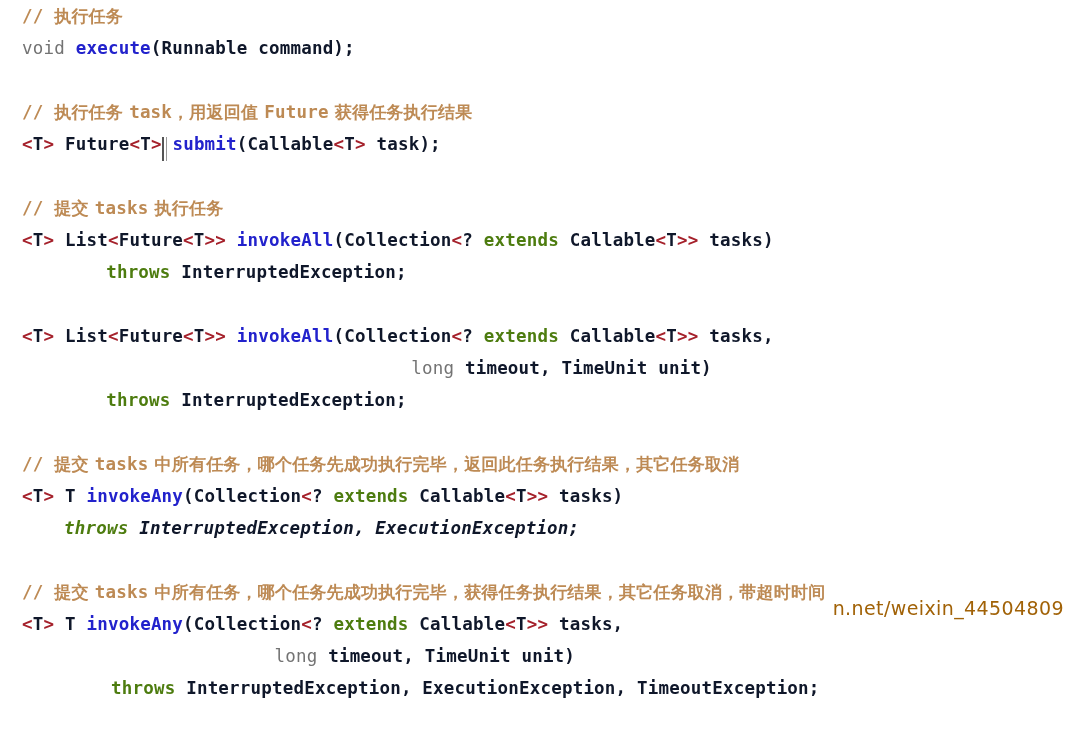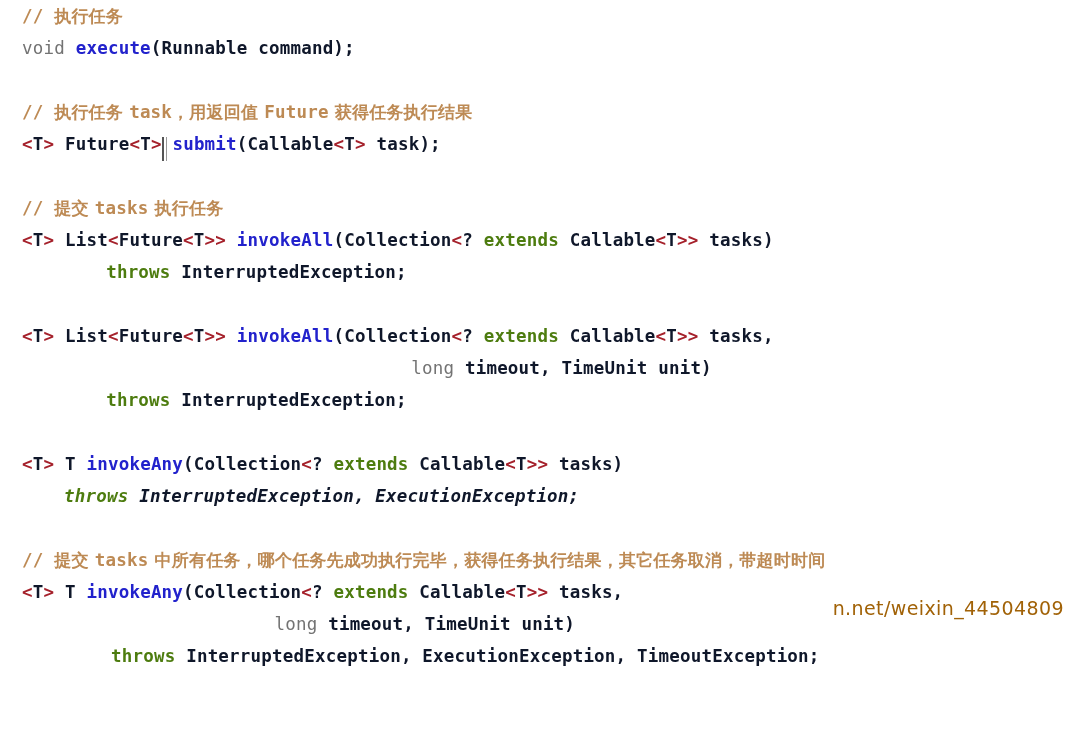--- a/index.html
+++ b/index.html
@@ -105,20 +105,21 @@
       <div class="code-line" id="line-5-submit-signature"><span class="t-generic">&lt;</span><span class="t-plain">T</span><span class="t-generic">&gt;</span><span class="t-plain"> Future</span><span class="t-generic">&lt;</span><span class="t-plain">T</span><span class="t-generic">&gt;</span><span class="caret"></span><span class="t-plain"> </span><span class="t-method">submit</span><span class="t-plain">(Callable</span><span class="t-generic">&lt;</span><span class="t-plain">T</span><span class="t-generic">&gt;</span><span class="t-plain"> task);</span></div>
       <div class="code-line blank" id="line-6-blank"></div>
       <div class="code-line" id="line-7-comment-invokeall"><span class="t-comment">// </span><span class="t-comment cjk">提交 </span><span class="t-comment">tasks</span><span class="t-comment cjk"> 执行任务</span></div>
       <div class="code-line" id="line-8-invokeall-signature"><span class="t-generic">&lt;</span><span class="t-plain">T</span><span class="t-generic">&gt;</span><span class="t-plain"> List</span><span class="t-generic">&lt;</span><span class="t-plain">Future</span><span class="t-generic">&lt;</span><span class="t-plain">T</span><span class="t-generic">&gt;&gt;</span><span class="t-plain"> </span><span class="t-method">invokeAll</span><span class="t-plain">(Collection</span><span class="t-generic">&lt;</span><span class="t-plain">? </span><span class="t-modifier">extends</span><span class="t-plain"> Callable</span><span class="t-generic">&lt;</span><span class="t-plain">T</span><span class="t-generic">&gt;&gt;</span><span class="t-plain"> tasks)</span></div>
       <div class="code-line" id="line-9-invokeall-throws" style="padding-left: 106.16px;"><span class="t-modifier">throws</span><span class="t-plain"> InterruptedException;</span></div>
       <div class="code-line blank" id="line-10-blank"></div>
       <div class="code-line" id="line-12-invokeall-timeout-signature"><span class="t-generic">&lt;</span><span class="t-plain">T</span><span class="t-generic">&gt;</span><span class="t-plain"> List</span><span class="t-generic">&lt;</span><span class="t-plain">Future</span><span class="t-generic">&lt;</span><span class="t-plain">T</span><span class="t-generic">&gt;&gt;</span><span class="t-plain"> </span><span class="t-method">invokeAll</span><span class="t-plain">(Collection</span><span class="t-generic">&lt;</span><span class="t-plain">? </span><span class="t-modifier">extends</span><span class="t-plain"> Callable</span><span class="t-generic">&lt;</span><span class="t-plain">T</span><span class="t-generic">&gt;&gt;</span><span class="t-plain"> tasks,</span></div>
       <div class="code-line" id="line-13-invokeall-timeout-params" style="padding-left: 411.24px;"><span class="t-keyword">long</span><span class="t-plain"> timeout, TimeUnit unit)</span></div>
       <div class="code-line" id="line-14-invokeall-timeout-throws" style="padding-left: 106.16px;"><span class="t-modifier">throws</span><span class="t-plain"> InterruptedException;</span></div>
       <div class="code-line blank" id="line-15-blank"></div>
+      <div class="code-line" id="line-16-comment-invokeany"><span class="t-comment">// </span><span class="t-comment cjk">提交 </span><span class="t-comment">tasks</span><span class="t-comment cjk"> 中所有任务，哪个任务先成功执行完毕，返回此任务执行结果，其它任务取消</span></div>
       <div class="code-line" id="line-17-invokeany-signature"><span class="t-generic">&lt;</span><span class="t-plain">T</span><span class="t-generic">&gt;</span><span class="t-plain"> T </span><span class="t-method">invokeAny</span><span class="t-plain">(Collection</span><span class="t-generic">&lt;</span><span class="t-plain">? </span><span class="t-modifier">extends</span><span class="t-plain"> Callable</span><span class="t-generic">&lt;</span><span class="t-plain">T</span><span class="t-generic">&gt;&gt;</span><span class="t-plain"> tasks)</span></div>
       <div class="code-line" id="line-18-invokeany-throws" style="padding-left: 64px; font-style: italic;"><span class="t-modifier">throws</span><span class="t-plain"> InterruptedException, ExecutionException;</span></div>
       <div class="code-line blank" id="line-19-blank"></div>
       <div class="code-line" id="line-20-comment-invokeany-timeout"><span class="t-comment">// </span><span class="t-comment cjk">提交 </span><span class="t-comment">tasks</span><span class="t-comment cjk"> 中所有任务，哪个任务先成功执行完毕，获得任务执行结果，其它任务取消，带超时时间</span></div>
       <div class="code-line" id="line-21-invokeany-timeout-signature"><span class="t-generic">&lt;</span><span class="t-plain">T</span><span class="t-generic">&gt;</span><span class="t-plain"> T </span><span class="t-method">invokeAny</span><span class="t-plain">(Collection</span><span class="t-generic">&lt;</span><span class="t-plain">? </span><span class="t-modifier">extends</span><span class="t-plain"> Callable</span><span class="t-generic">&lt;</span><span class="t-plain">T</span><span class="t-generic">&gt;&gt;</span><span class="t-plain"> tasks,</span></div>
       <div class="code-line" id="line-22-invokeany-timeout-params" style="padding-left: 274.48px;"><span class="t-keyword">long</span><span class="t-plain"> timeout, TimeUnit unit)</span></div>
       <div class="code-line" id="line-23-invokeany-timeout-throws" style="padding-left: 111px;"><span class="t-modifier">throws</span><span class="t-plain"> InterruptedException, ExecutionException, TimeoutException;</span></div>
     </div>
   <div id="watermark">n.net/weixin_44504809</div>
 </div>

